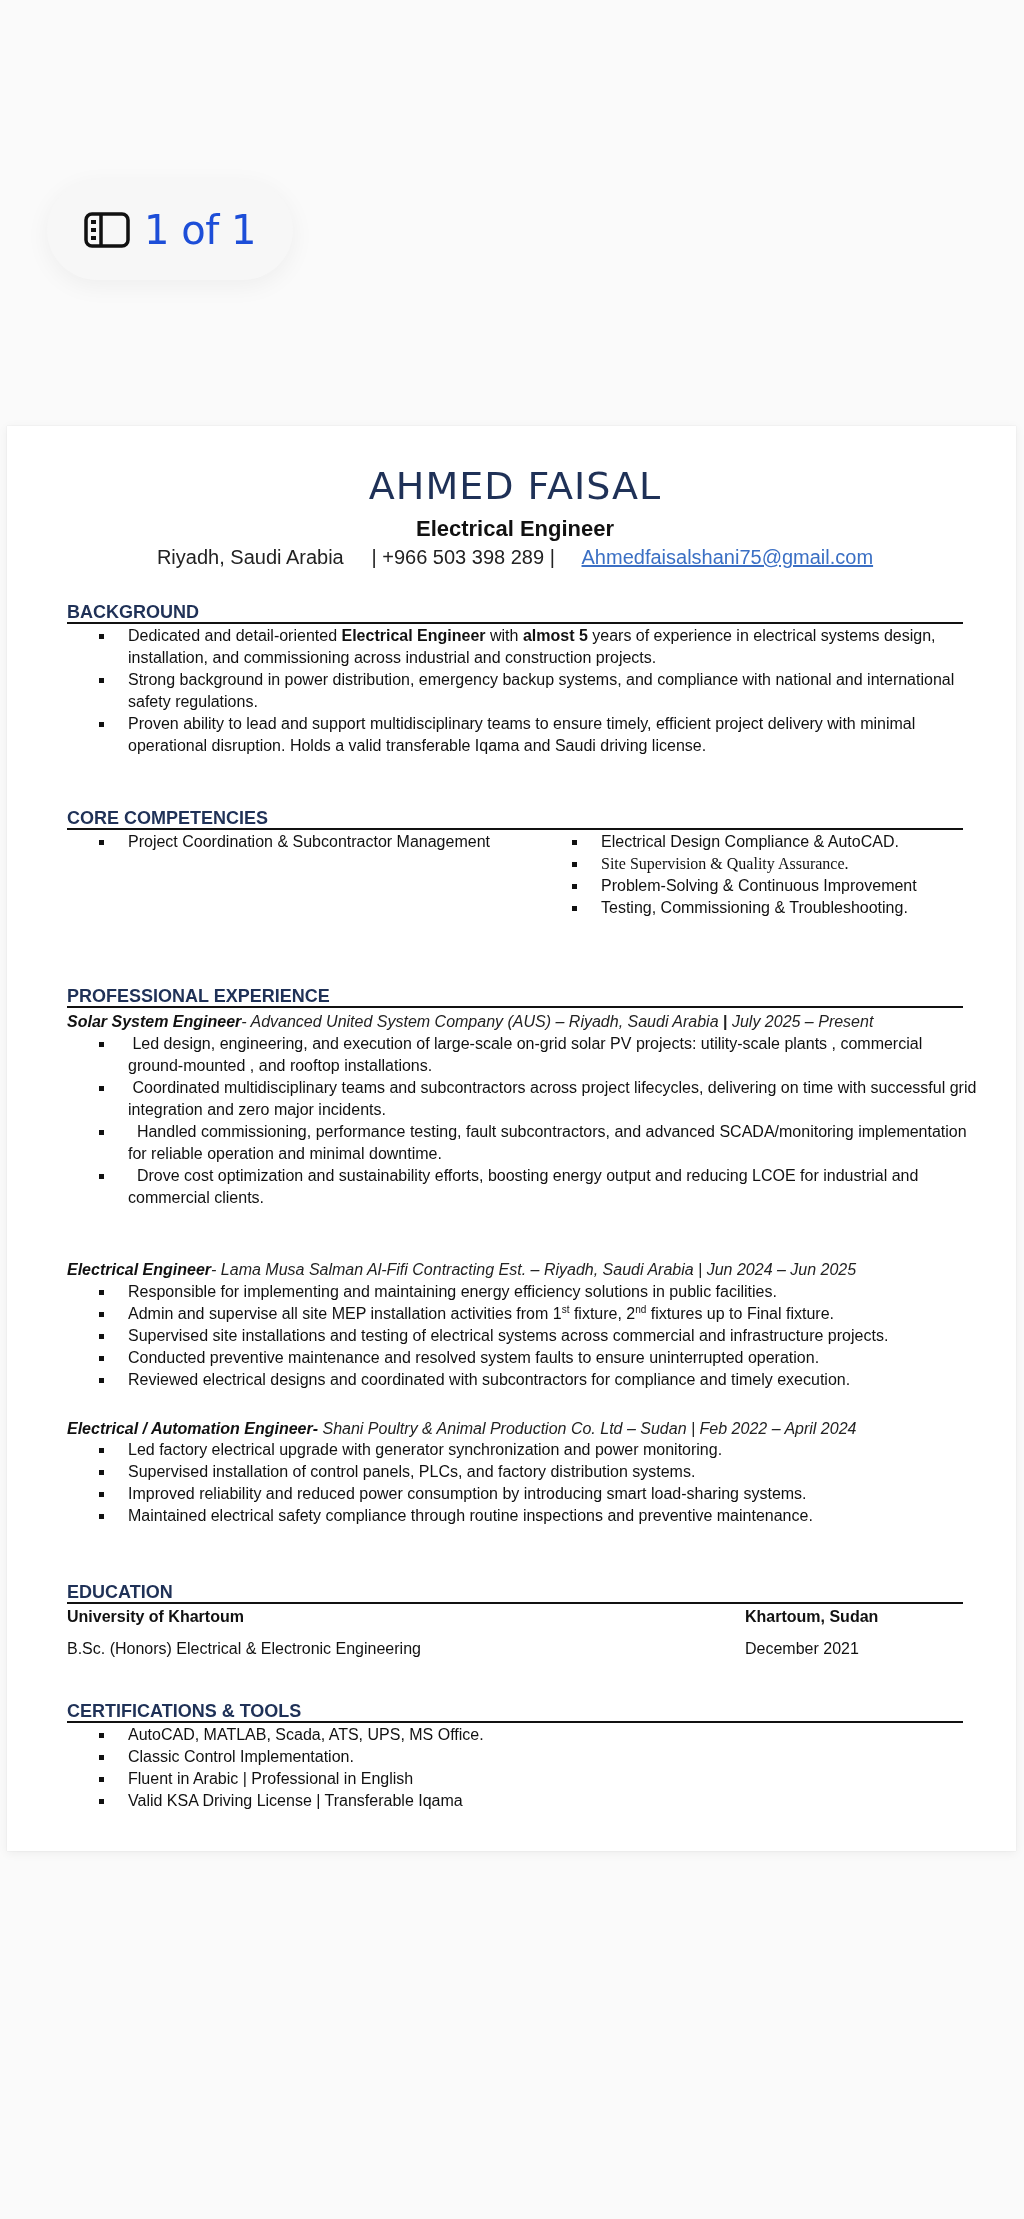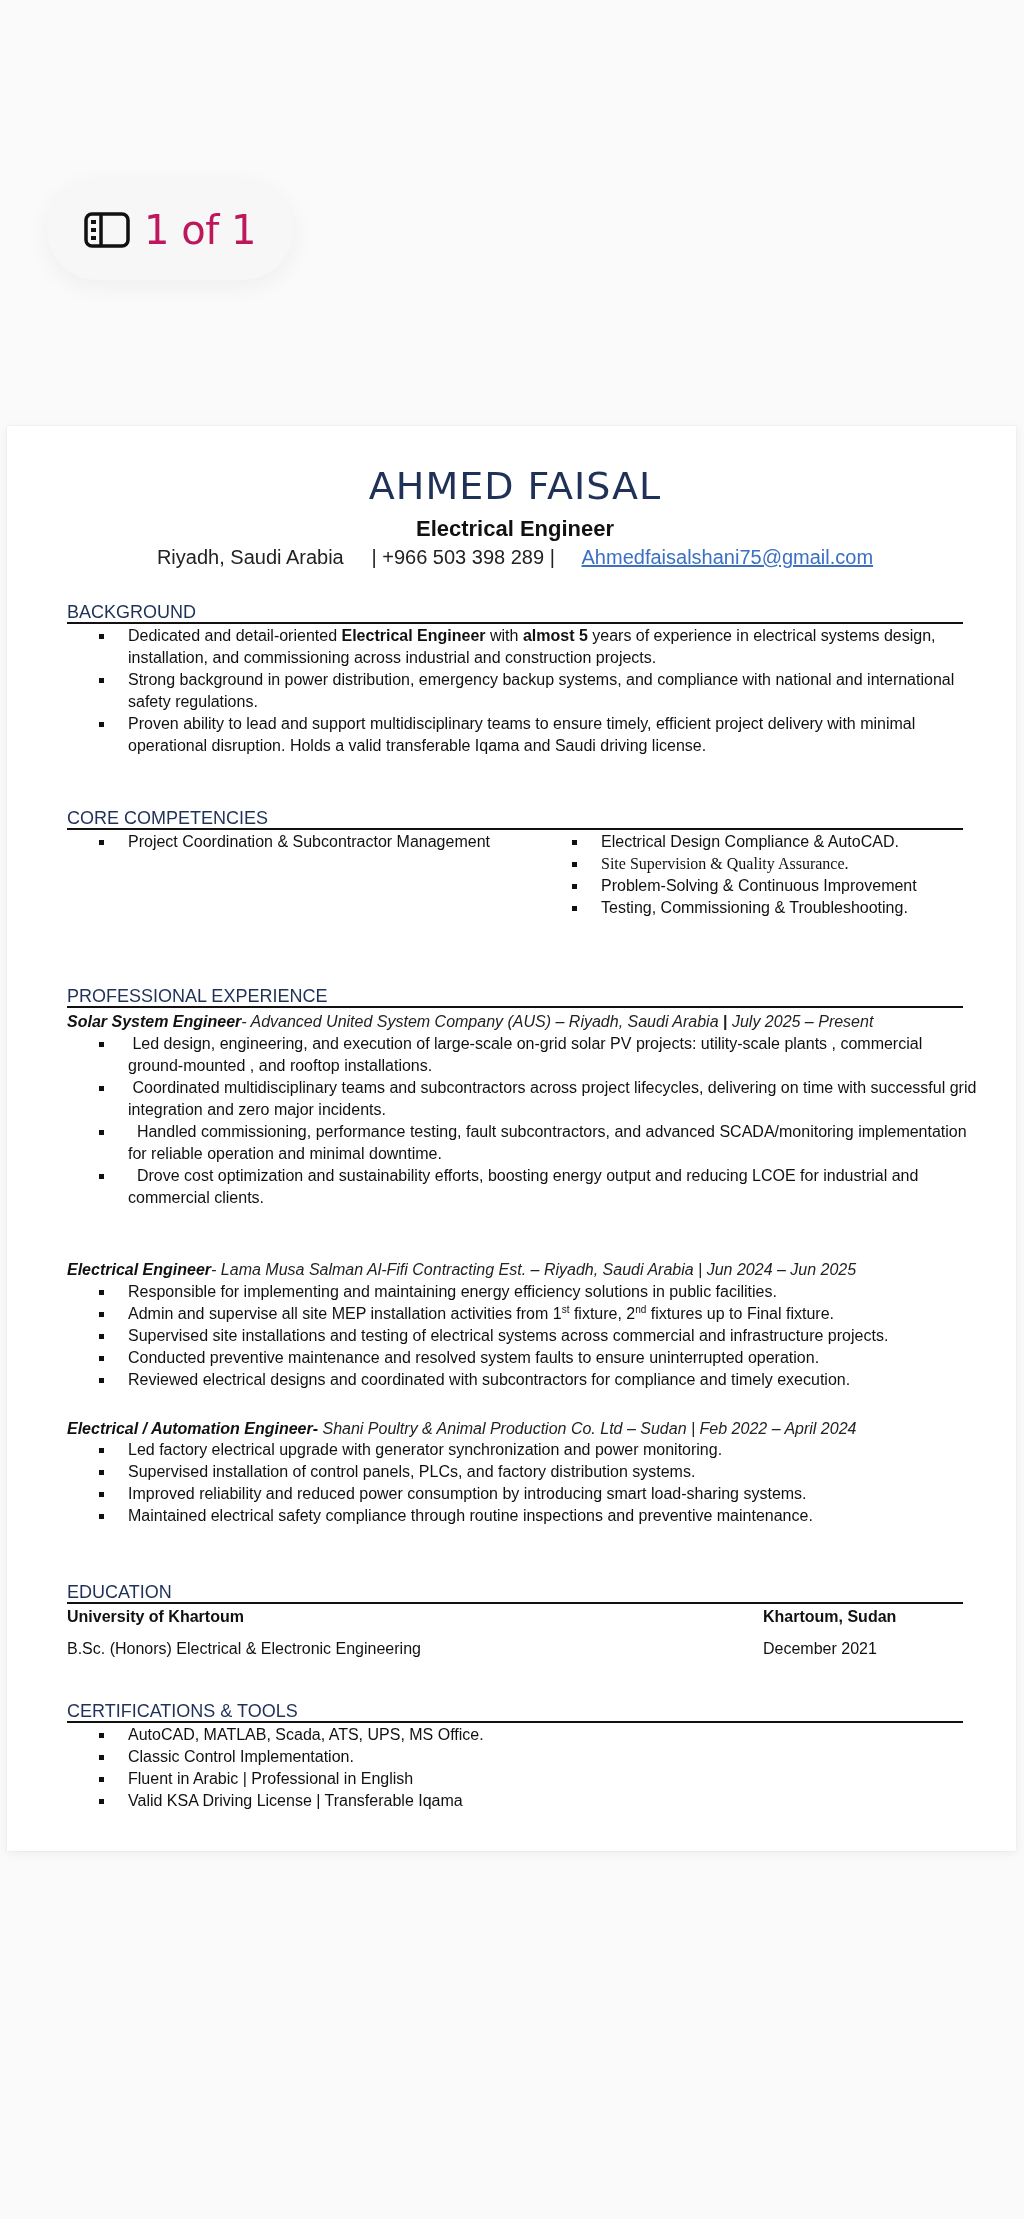--- a/index.html
+++ b/index.html
@@ -32,21 +32,21 @@
       gap: 14px;
     }
     .page-pill .pill-icon {
       width: 46px;
       height: 36px;
       display: inline-block;
     }
     .page-pill .pill-text {
       font-family: "DejaVu Sans", sans-serif;
       font-size: 40px;
-      color: #be185d;
+      color: #1d4ed8;
       letter-spacing: -0.5px;
     }
     .paper {
       position: absolute;
       left: 7px;
       top: 426px;
       width: 1009px;
       height: 1425px;
       background: #fff;
       box-shadow: 0 2px 10px rgba(0,0,0,0.06), 0 0 1px rgba(0,0,0,0.12);
@@ -90,21 +90,21 @@
     }
     .contact .email {
       color: #3a6fc4;
       text-decoration: underline;
     }
     .section-title {
       position: absolute;
       left: 0;
       width: 896px;
       font-size: 18px;
-      font-weight: normal;
+      font-weight: bold;
       color: #1f3157;
       border-bottom: 2.5px solid #111;
       line-height: 20px;
       padding-bottom: 0px;
     }
     ul.bullets {
       position: absolute;
       left: 0;
       width: 896px;
       list-style: none;
@@ -148,21 +148,21 @@
     sup { font-size: 10px; line-height: 0; }
     .edu-row {
       position: absolute;
       left: 0;
       width: 896px;
       font-size: 16px;
       line-height: 22px;
     }
     .edu-row .right {
       position: absolute;
-      left: 696px;
+      left: 678px;
       top: 0;
     }
   </style>
 </head>
 <body>
 
 <div class="viewer">
 
   <div class="page-pill">
     <span class="pill-icon">

